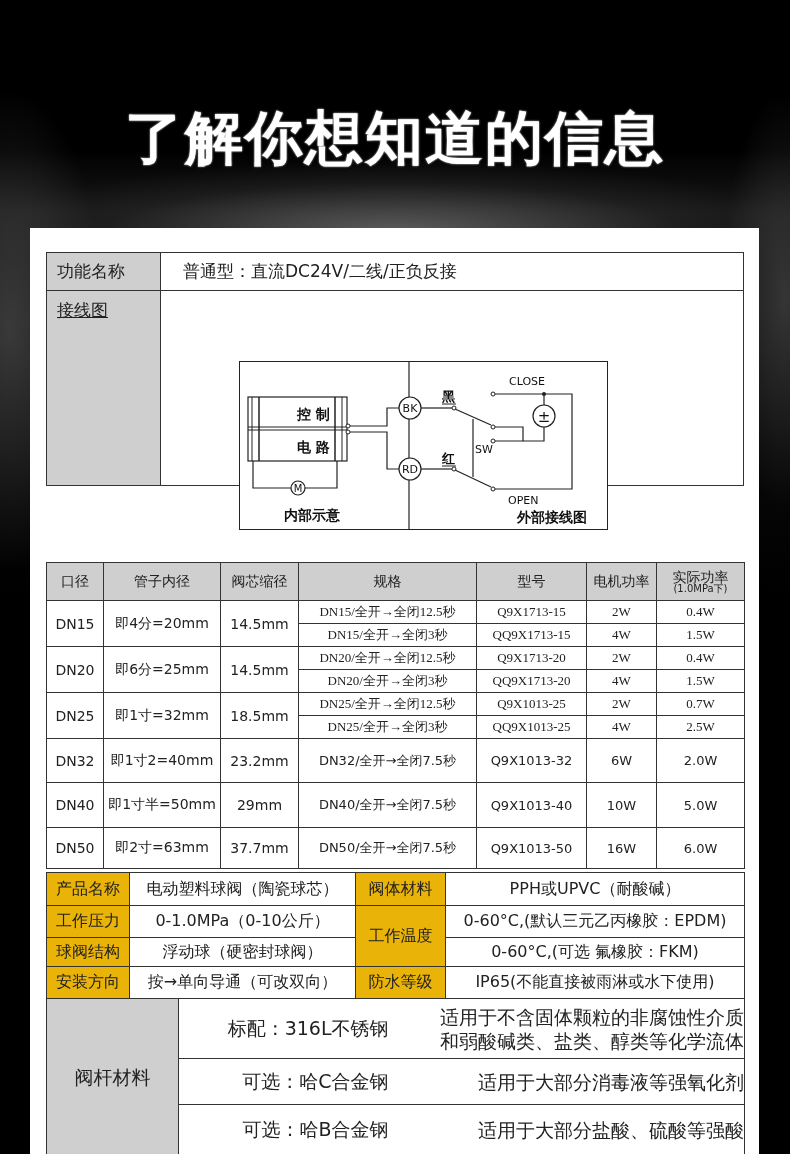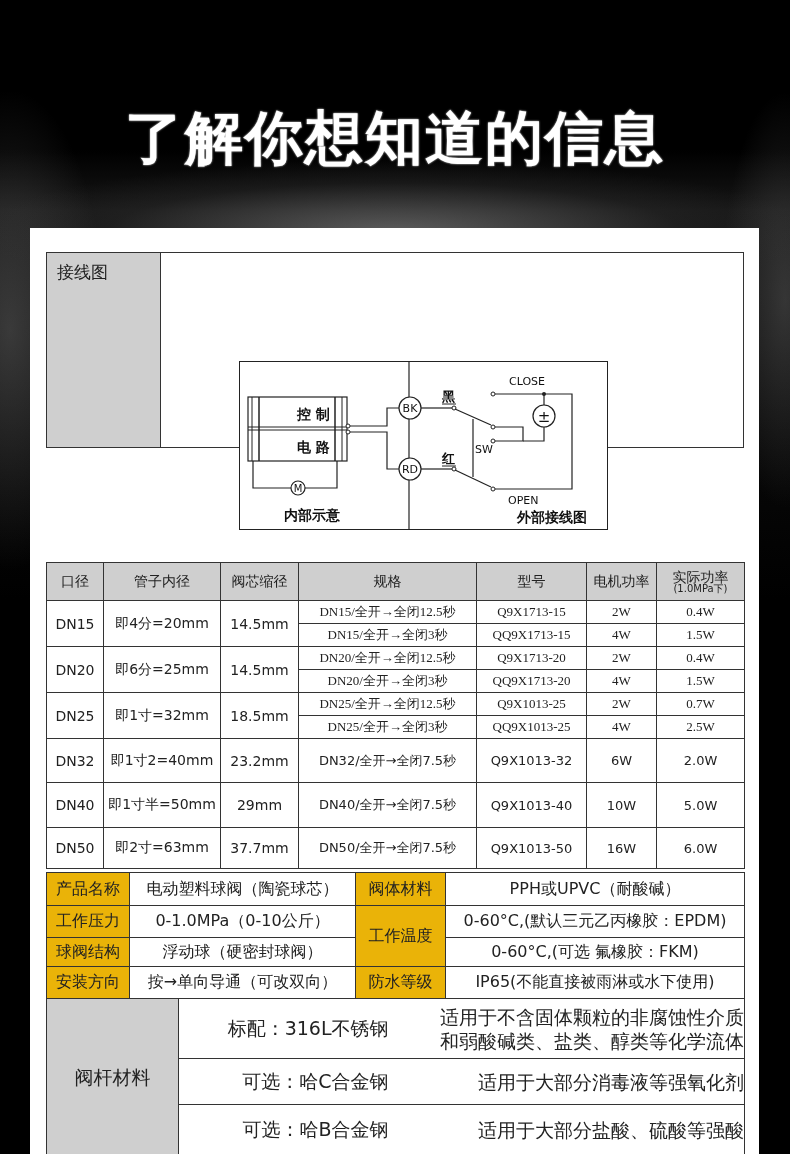--- a/index.html
+++ b/index.html
@@ -30,21 +30,21 @@
   }
   table { border-collapse: collapse; position: absolute; table-layout: fixed; }
   td { border: 1px solid #333; text-align: center; vertical-align: middle; }
 
   
   .t1 { left: 16px; top: 24px; width: 698px; }
   .t1 td { font-size: 17px; color: #222; }
   .t1 td.lbl { background: #cfcfcf; text-align: left; padding-left: 10px; width: 114px; }
   .t1 td.val { text-align: left; padding-left: 22px; }
   .t1 .u { text-decoration: underline; text-underline-offset: 3px; }
-  .t1 td.lbl-top { vertical-align: top; padding-top: 8px; }
+  .t1 td.lbl-top { vertical-align: top; padding-top: 8px; text-decoration: underline; }
 
   
   .t2 { left: 16px; top: 334px; width: 698px; }
   .t2 td { font-size: 14px; color: #222; }
   .t2 .hd td { background: #cfcfcf; height: 38px; font-size: 14px; }
   .t2 .hd .sm { font-size: 10px; line-height: 9px; display: block; }
   .t2 .hd .stack { line-height: 14px; }
   .t2 td.sub { font-size: 13px; height: 23px; line-height: 20px; font-family: Liberation Serif, serif; }
 
   
@@ -71,20 +71,24 @@
 <h1 class="title">了解你想知道的信息</h1>
 
 <div class="panel">
 
   <table class="t1">
     <colgroup>
         <col style="width:114px">
         <col>
       </colgroup>
     <tbody>
+        <tr style="height:38px">
+      <td class="lbl">功能名称</td>
+      <td class="val">普通型：直流DC24V/二线/正负反接</td>
+    </tr>
     <tr style="height:195px">
       <td class="lbl lbl-top">接线图</td>
       <td></td>
     </tr>
   </tbody>
     </table>
 
   <div class="diagram">
     <svg width="369" height="169" viewBox="0 0 369 169">
       <rect x="0.5" y="0.5" width="368" height="168" fill="#fff" stroke="#222" stroke-width="1"></rect>

